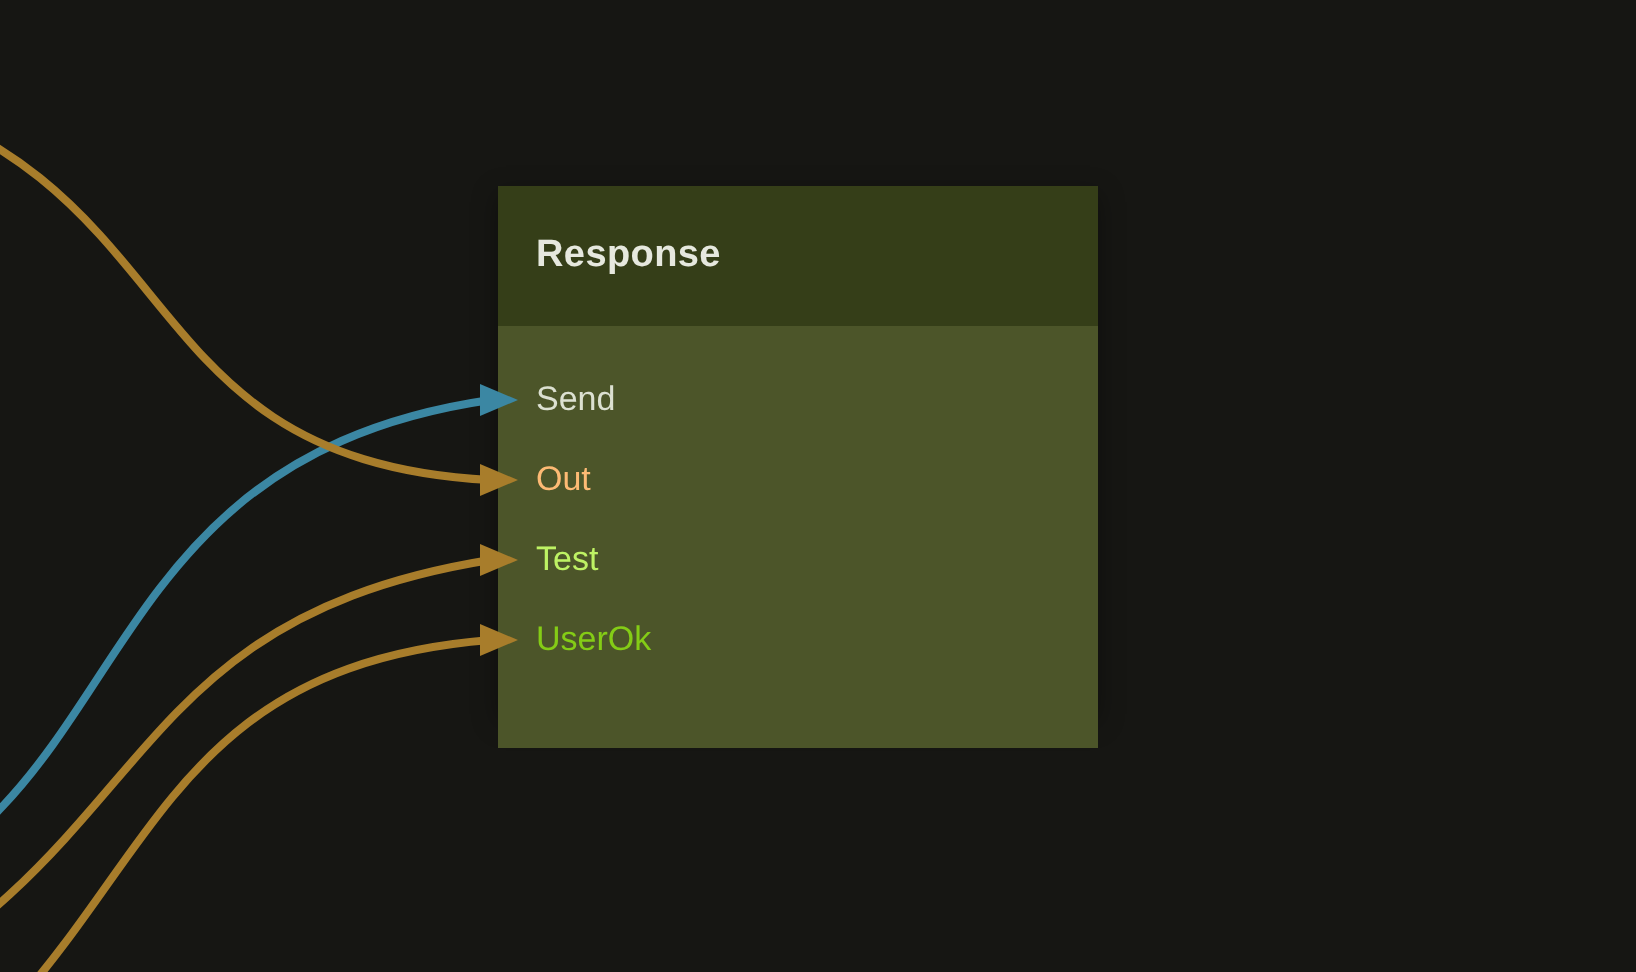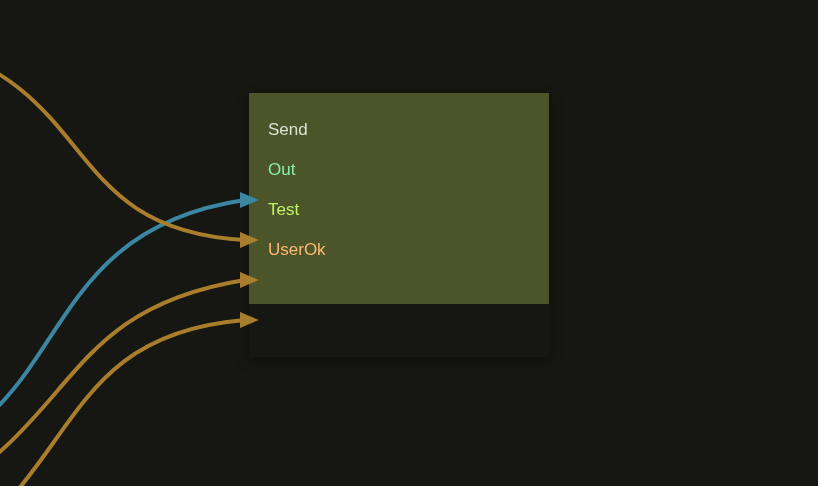--- a/index.html
+++ b/index.html
@@ -59,32 +59,35 @@
     pointer-events: none;
   }
   svg.wires path { fill: none; stroke-width: 4; stroke-linecap: round; }
 </style>
 </head>
 <body style="background: rgb(22, 22, 19);">
 
 <div id="canvas">
 
   <div class="node">
+    <div class="node-header" style="background: rgb(53, 62, 24);">
+      <span class="node-title" style="color: rgb(230, 232, 222);">Response</span>
+    </div>
     <div class="node-body" style="background: rgb(76, 85, 41);">
       <div class="port-row">
         <span class="port-label" style="color: rgb(220, 224, 209);">Send</span>
       </div>
       <div class="port-row">
-        <span class="port-label" style="color: #86efac;">Out</span>
+        <span class="port-label" style="color: #fdba74;">Out</span>
       </div>
       <div class="port-row">
         <span class="port-label" style="color: #bef264;">Test</span>
       </div>
       <div class="port-row">
-        <span class="port-label" style="color: #fdba74;">UserOk</span>
+        <span class="port-label" style="color: #84cc16;">UserOk</span>
       </div>
     </div>
   </div>
 
   <svg class="wires" viewBox="0 0 818 486">
     <path d="M -70 450 C 70 400, 40 230, 245 200" stroke="#3b87a3"></path>
     <path d="M -70 45 C 100 90, 60 230, 245 240" stroke="#a87d2b"></path>
     <path d="M -70 500 C 80 420, 60 310, 245 280" stroke="#a87d2b"></path>
     <path d="M -60 560 C 80 470, 60 335, 245 320" stroke="#a87d2b"></path>
 

